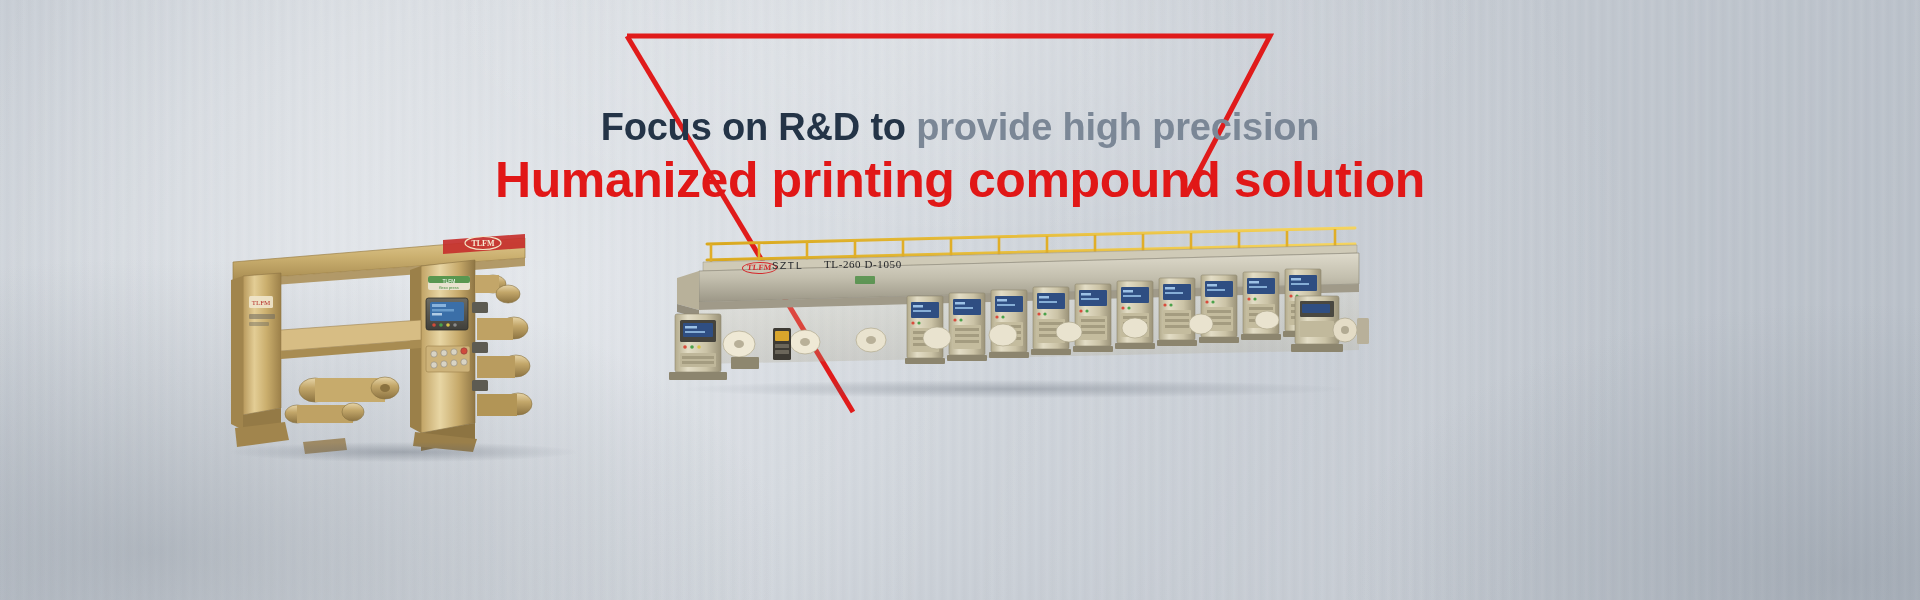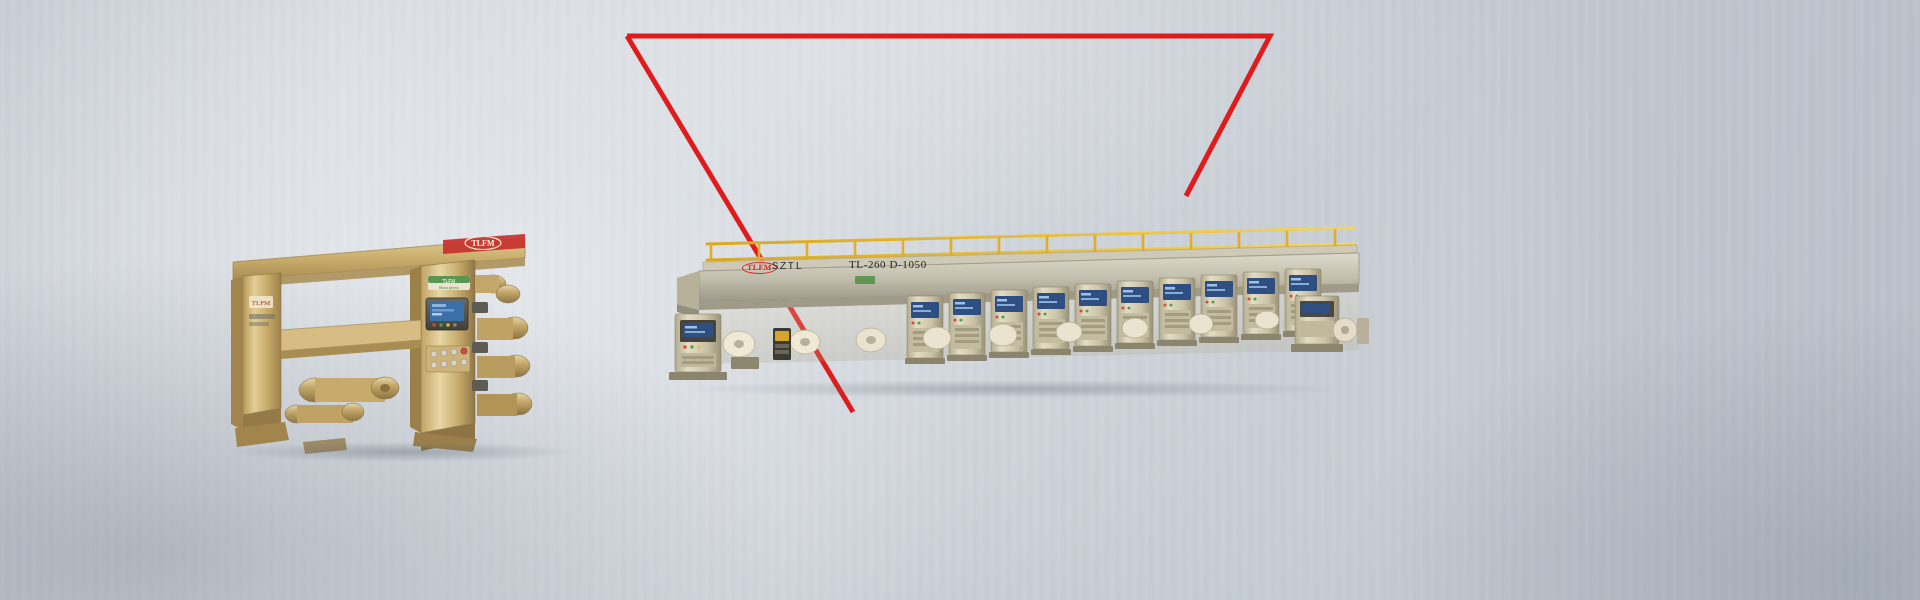--- a/index.html
+++ b/index.html
@@ -136,20 +136,24 @@
 
   <svg id="arrow" viewBox="0 0 1920 600" xmlns="http://www.w3.org/2000/svg">
 
     <path d="M 627 36 L 1270 36 L 1186 196" fill="none" stroke="#e01b1b" stroke-width="5" stroke-linejoin="miter"></path>
 
     <path d="M 627 36 L 853 412" fill="none" stroke="#e01b1b" stroke-width="5"></path>
 
     <path d="M 744 196 L 627 36" fill="none" stroke="#e01b1b" stroke-width="5" opacity="0"></path>
   </svg>
 
+  <div id="headline">
+    <div class="line1"><span class="l1-dark">Focus on R&amp;D to </span><span class="l1-light">provide high precision</span></div>
+    <div class="line2">Humanized printing compound solution</div>
+  </div>
 
   <div class="machine" id="machine-left">
     <div class="shadow"></div>
     <svg width="360" height="245" viewBox="0 0 360 245" xmlns="http://www.w3.org/2000/svg">
       <defs>
         <linearGradient id="gTop" x1="0" y1="0" x2="0" y2="1">
           <stop offset="0%" stop-color="#e0c98f"></stop>
           <stop offset="45%" stop-color="#cbb070"></stop>
           <stop offset="100%" stop-color="#a98d52"></stop>
         </linearGradient>
@@ -496,16 +500,16 @@
         <rect x="636" y="122" width="52" height="8" rx="1" fill="#8c856e"></rect>
         <rect x="702" y="96" width="12" height="26" rx="1.5" fill="#b8b09a"></rect>
       </g>
 
       <rect x="200" y="54" width="20" height="8" rx="1" fill="#3f8a3a" opacity="0.75"></rect>
     </svg>
 
     
     <div class="brand-badge" style="left:87px; top:40px;">TLFM</div>
     <div class="brand-text" style="left:117px; top:38px;">SZTL</div>
-    <div class="model-text" style="left:194px; top:36px;text-align:right;">TL-260 D-1050</div>
+    <div class="model-text" style="left:169px; top:36px;text-align:right;">TL-260 D-1050</div>
   </div>
 
 </div>
 
 </body></html>

